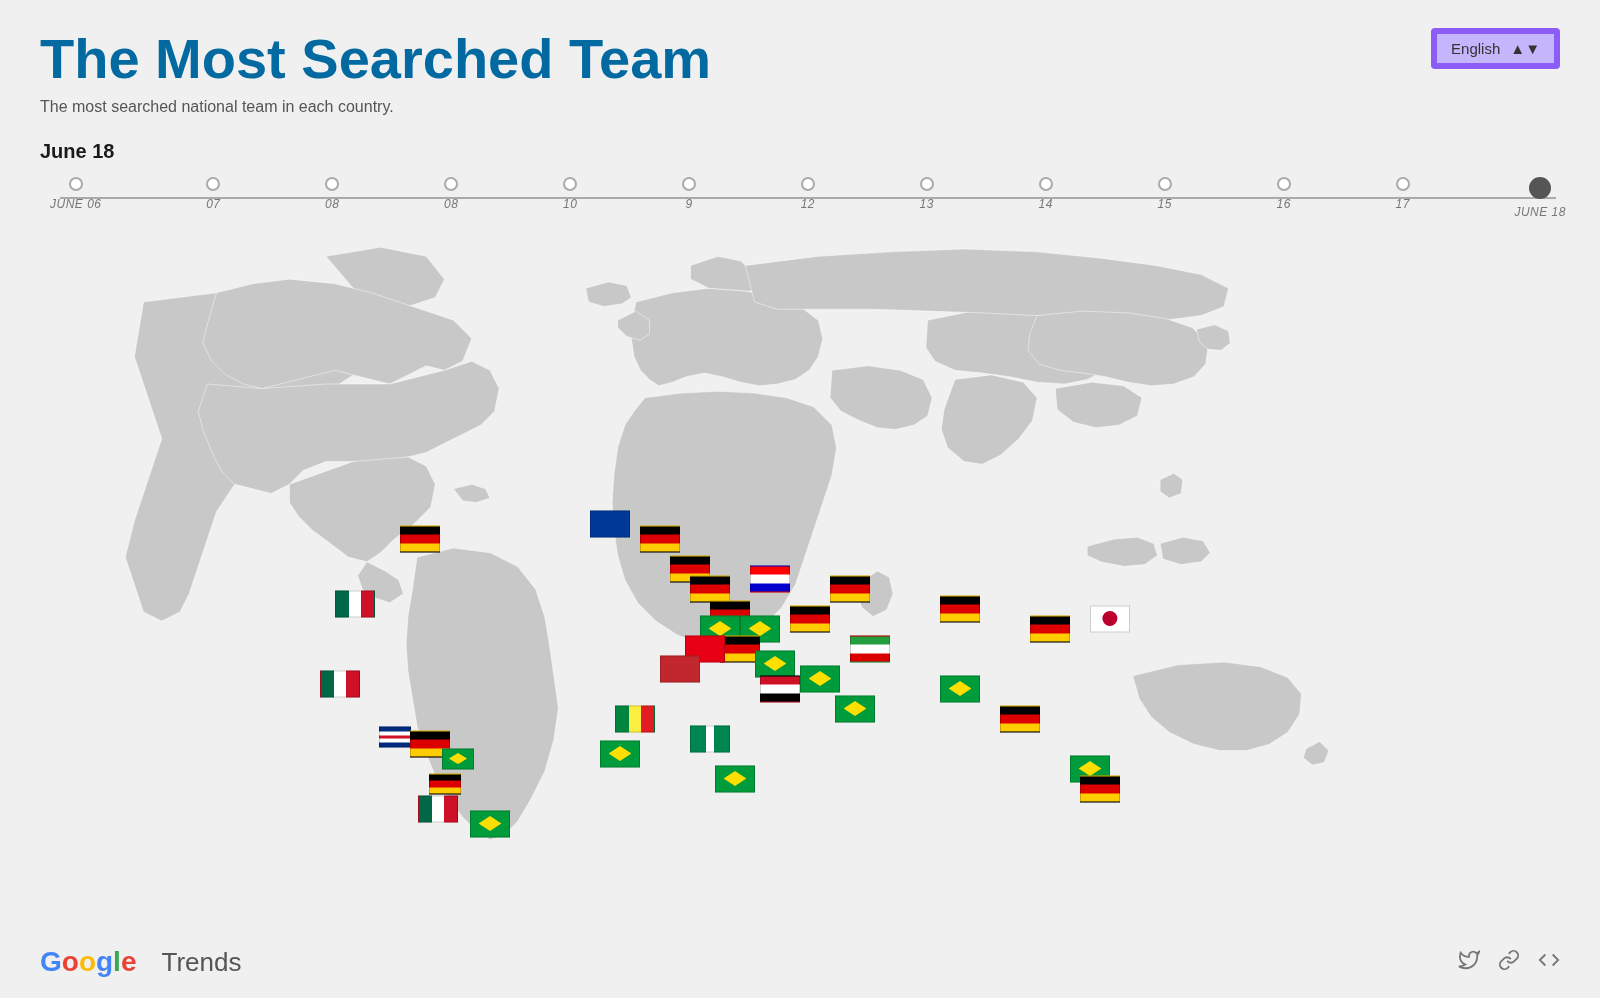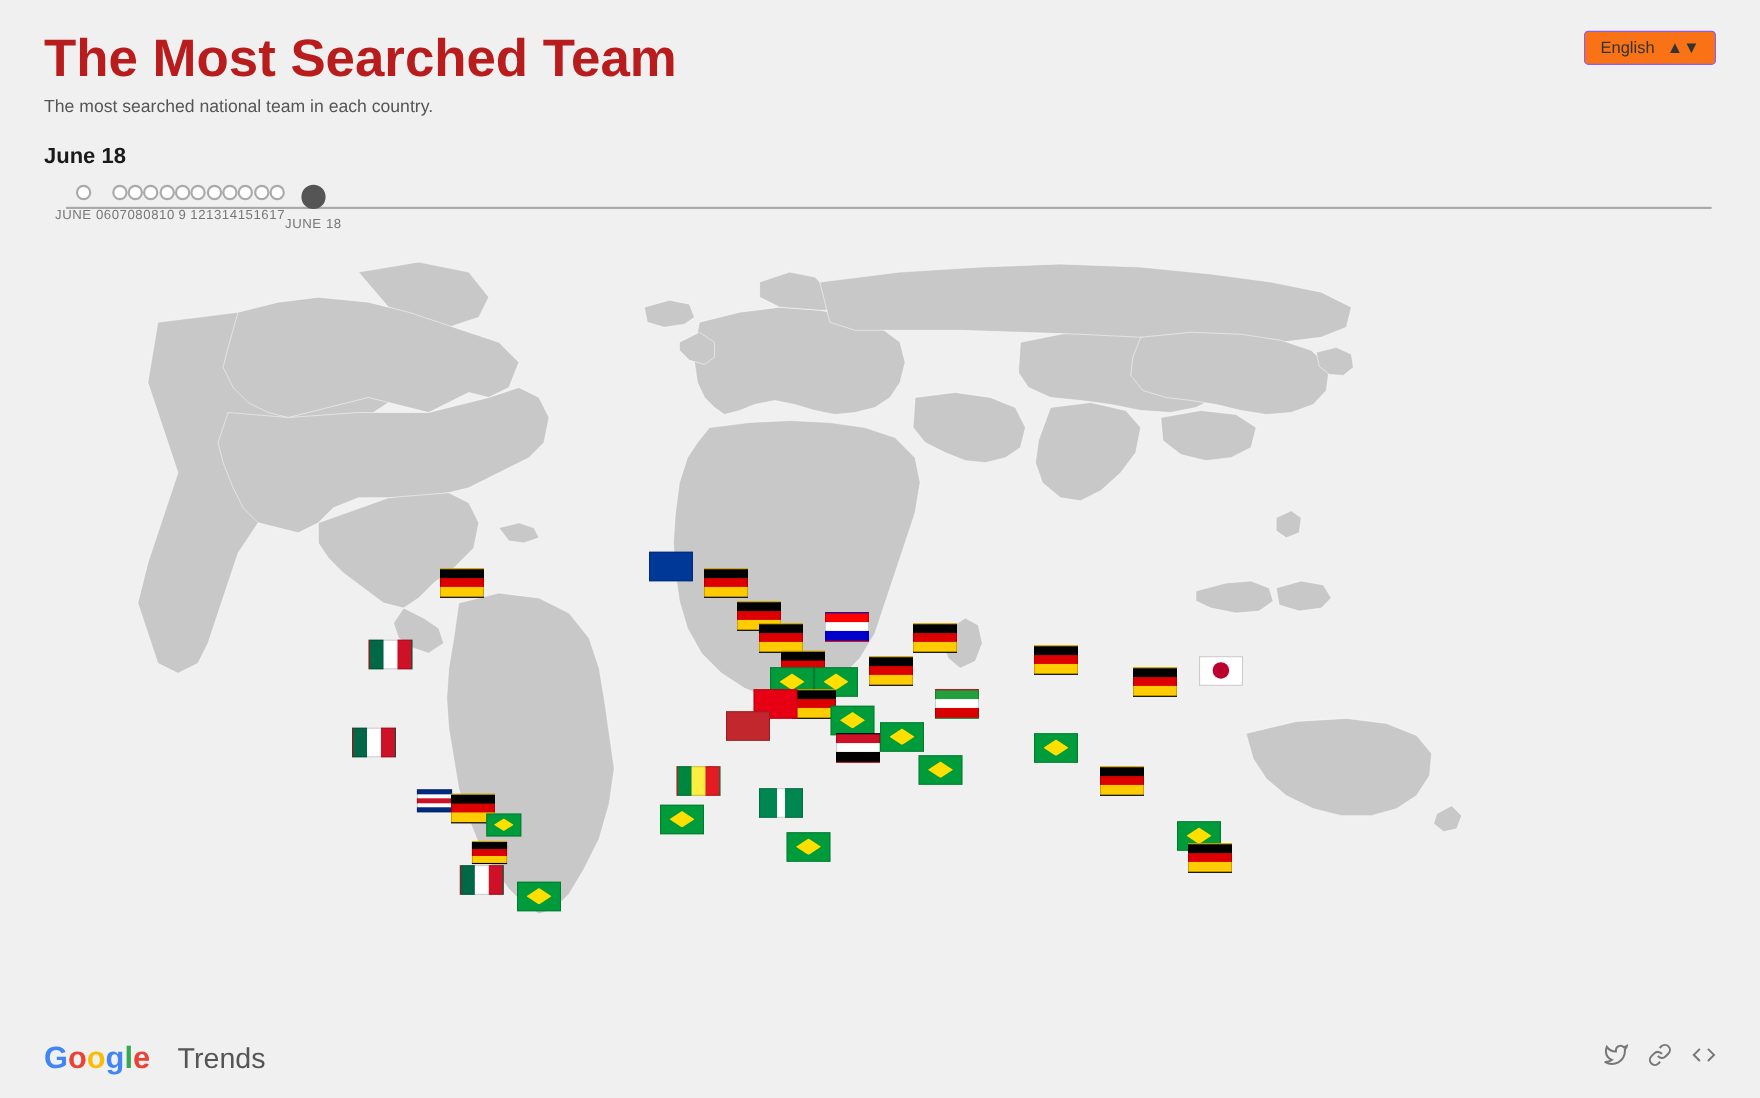--- a/index.html
+++ b/index.html
@@ -13,37 +13,37 @@
     }
 
     .header {
       padding: 28px 40px 0 40px;
       display: flex;
       justify-content: space-between;
       align-items: flex-start;
     }
 
     .title {
-      font-size: 48px;
+      font-size: 56px;
       font-weight: 900;
-      color: #b91c1c;
+      color: #0369a1;
       line-height: 1.1;
     }
 
     .subtitle {
       font-size: 16px;
       color: #555;
       margin-top: 8px;
     }
 
     .language-select {
       display: flex;
       align-items: center;
-      background: #f97316;
-      border: 1px solid #8b5cf6;
+      background: #c4b5fd;
+      border: 6px solid #8b5cf6;
       border-radius: 4px;
       padding: 6px 14px;
       font-size: 15px;
       cursor: pointer;
       color: #333;
       gap: 10px;
       min-width: 120px;
       justify-content: space-between;
     }
 
@@ -70,23 +70,25 @@
       left: 20px;
       right: 20px;
       height: 2px;
       background: #aaa;
       transform: translateY(-50%);
       z-index: 0;
     }
 
     .timeline-dots {
       display: flex;
+      justify-content: space-between;
       width: 100%;
       position: relative;
       z-index: 1;
+      font-style: italic;
     }
 
     .timeline-dot-wrap {
       display: flex;
       flex-direction: column;
       align-items: center;
       gap: 6px;
     }
 
     .timeline-dot {

